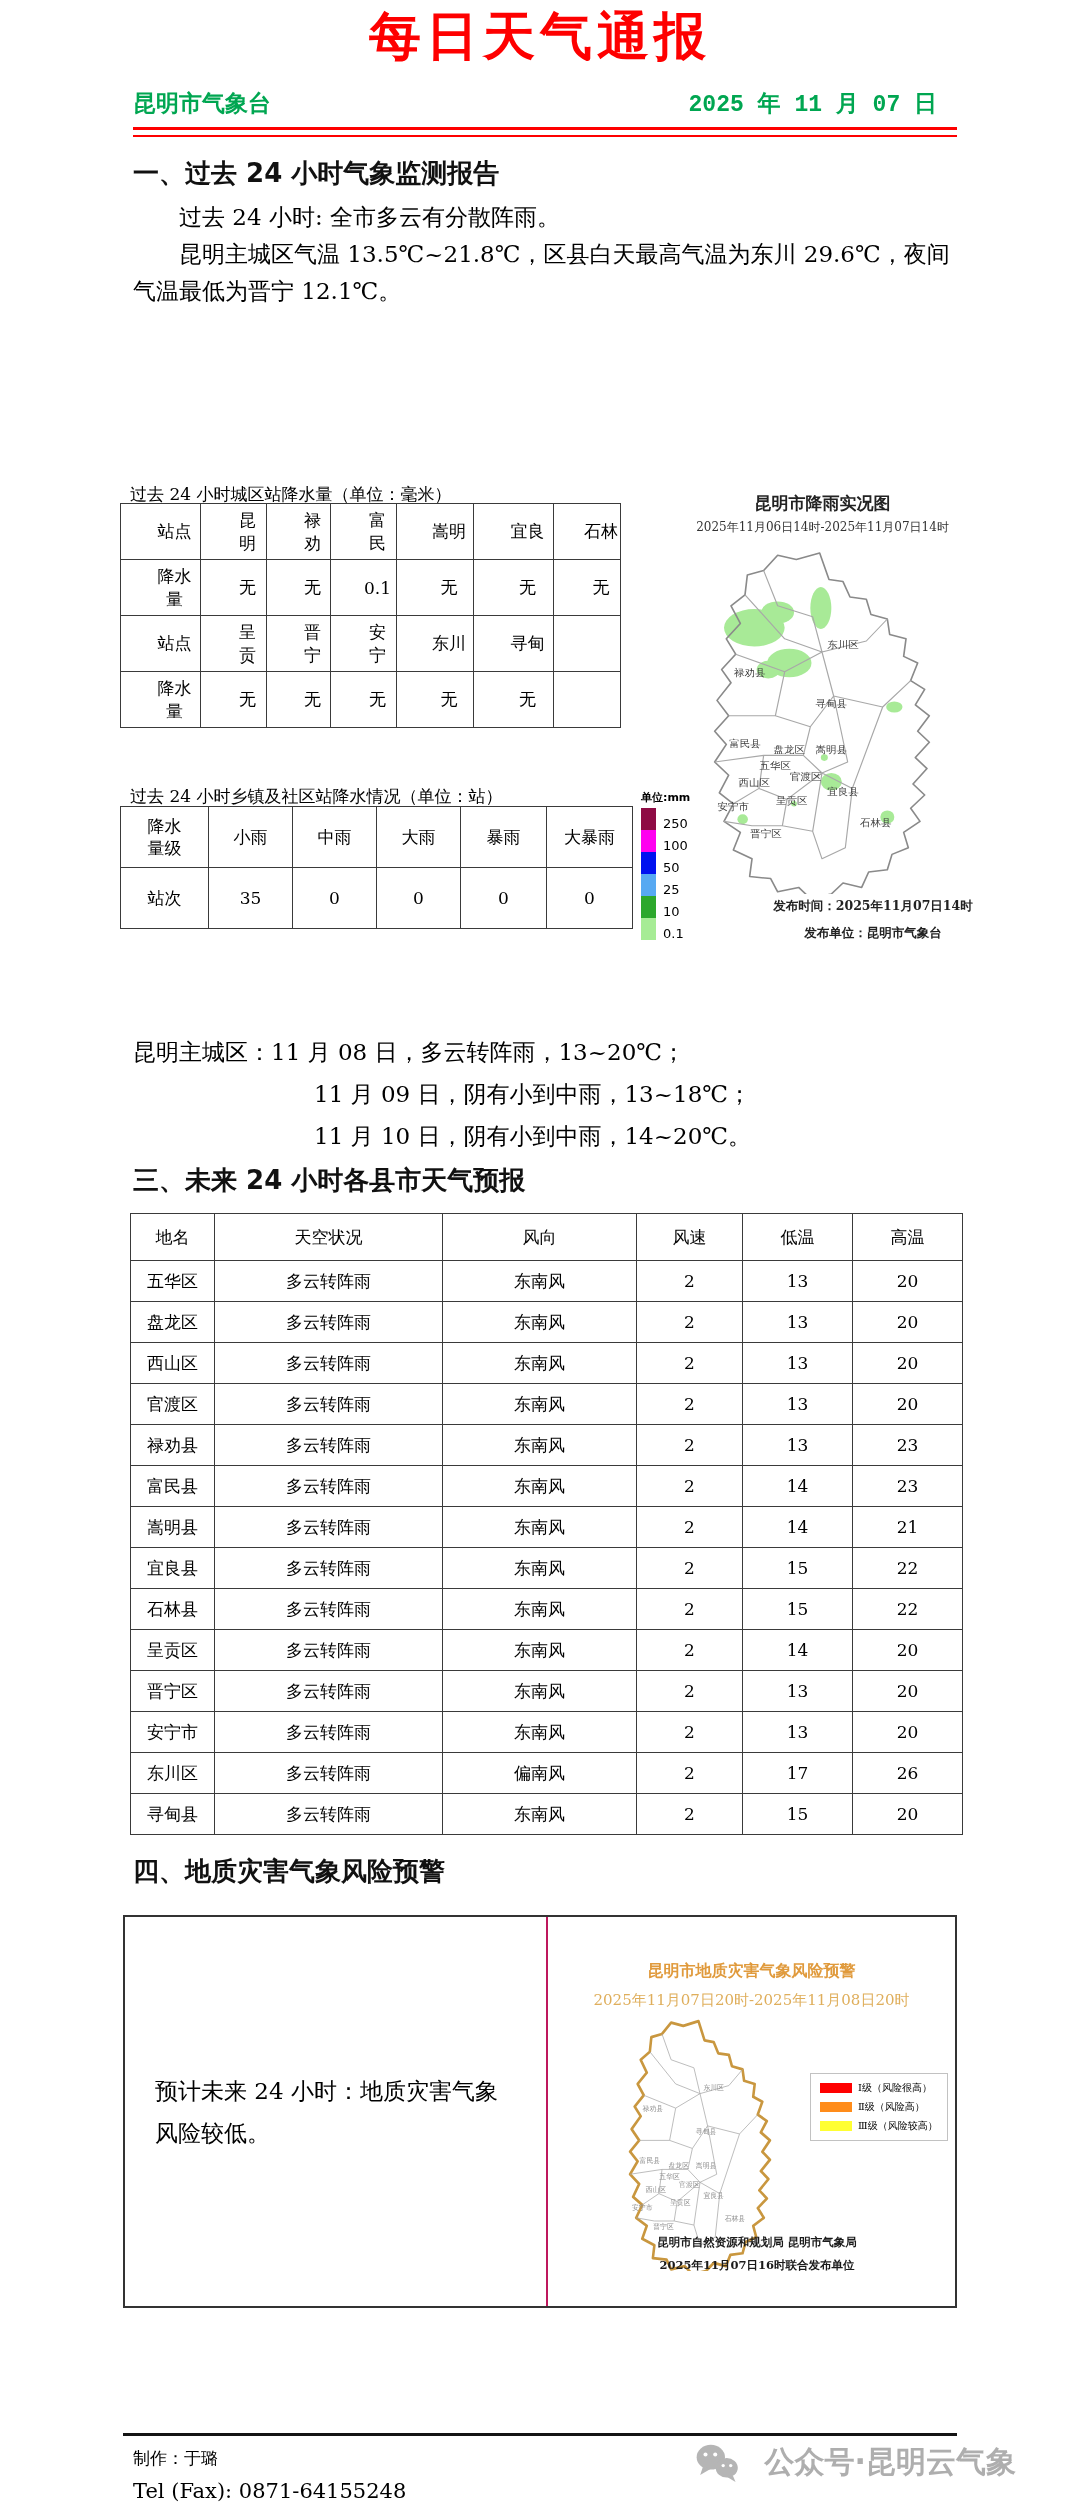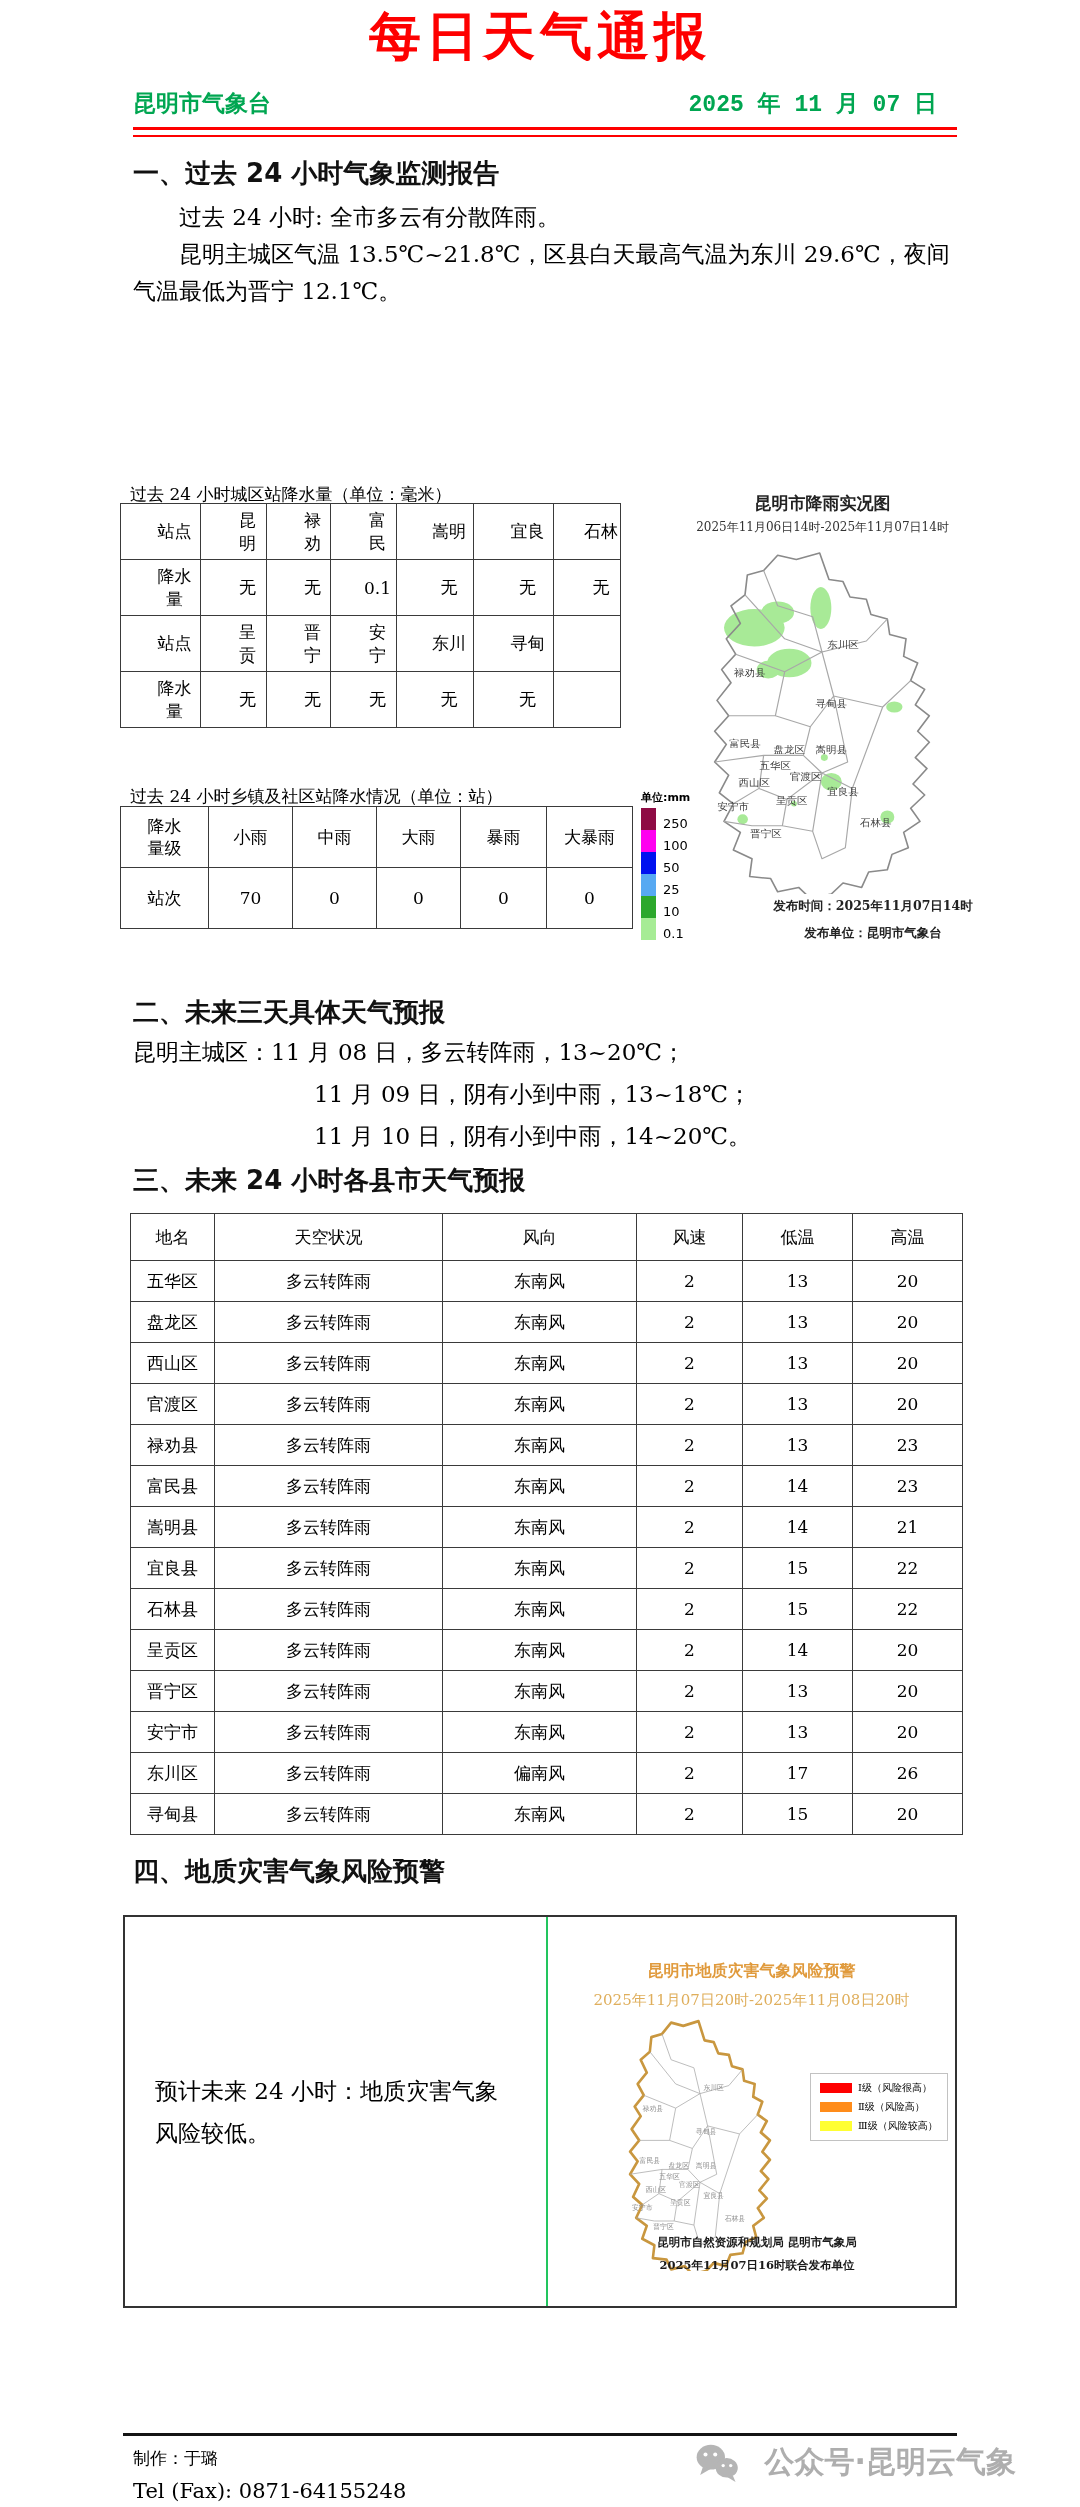--- a/index.html
+++ b/index.html
@@ -60,21 +60,21 @@
   .legend-rain .lg-row{display:flex;align-items:flex-end;height:22px;}
   .legend-rain .lg-swatch{width:15px;height:22px;display:inline-block;}
   .legend-rain .lg-label{font-size:13px;margin-left:7px;line-height:13px;
                          font-family:"DejaVu Sans",sans-serif;}
   .map-credits{position:absolute;left:105px;top:400px;width:266px;text-align:center;
                font-size:12.5px;font-weight:bold;line-height:27px;color:#222;}
 
   
   .riskbox{position:absolute;left:123px;top:1915px;width:834px;height:393px;
            border:2px solid #333;box-sizing:border-box;display:flex;}
-  .risk-left{width:423px;border-right:2px solid #22c55e;box-sizing:border-box;
+  .risk-left{width:423px;border-right:2px solid #be185d;box-sizing:border-box;
              display:flex;align-items:center;padding:0 30px;font-size:23px;line-height:42px;}
   .risk-right{flex:1;position:relative;}
   .risk-title{position:absolute;top:44px;left:0;width:100%;text-align:center;
               font-family:"DejaVu Sans","Liberation Sans",sans-serif;font-weight:700;
               font-size:16px;color:#e09a3c;}
   .risk-sub{position:absolute;top:74px;left:0;width:100%;text-align:center;
             font-size:15px;color:#dfae5b;}
   .risk-right svg{position:absolute;left:38px;top:96px;width:228px;height:258px;}
   .boundary-risk{fill:none;stroke:#c9973f;stroke-width:3.4;stroke-linejoin:round;}
   .inner-risk{fill:none;stroke:#ababab;stroke-width:1;stroke-linejoin:round;}
@@ -183,21 +183,21 @@
           <td>降水
 量级</td>
           <td>小雨</td>
           <td>中雨</td>
           <td>大雨</td>
           <td>暴雨</td>
           <td>大暴雨</td>
         </tr>
         <tr>
           <td>站次</td>
-          <td>70</td>
+          <td>35</td>
           <td>0</td>
           <td>0</td>
           <td>0</td>
           <td>0</td>
         </tr>
       </tbody>
   </table>
 
   <div class="rainmap">
     <div class="map-title">昆明市降雨实况图</div>
@@ -257,21 +257,20 @@
           <span class="lg-swatch" style="background: rgb(166, 236, 149);"></span>
           <span class="lg-label">0.1</span>
         </div>
       </div>
     <div class="map-credits">
       <div>发布时间：2025年11月07日14时</div>
       <div>发布单位：昆明市气象台</div>
     </div>
   </div>
 
-  <div class="sec-heading" id="h-sec2">二、未来三天具体天气预报</div>
   <div class="s2line" id="s2l1">昆明主城区：11 月 08 日，多云转阵雨，13~20℃；</div>
   <div class="s2line" id="s2l2">11 月 09 日，阴有小到中雨，13~18℃；</div>
   <div class="s2line" id="s2l3">11 月 10 日，阴有小到中雨，14~20℃。</div>
 
   <div class="sec-heading" id="h-sec3">三、未来 24 小时各县市天气预报</div>
   <table class="data" id="table3">
     <colgroup>
         <col style="width:84px">
         <col style="width:228px">
         <col style="width:194px">

